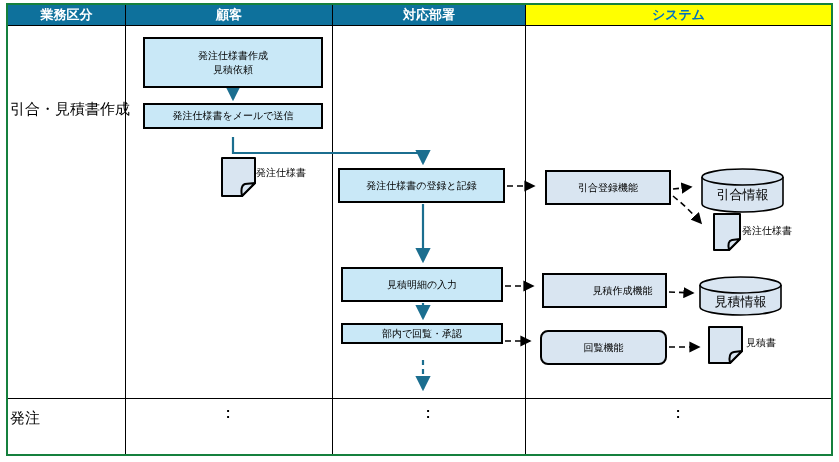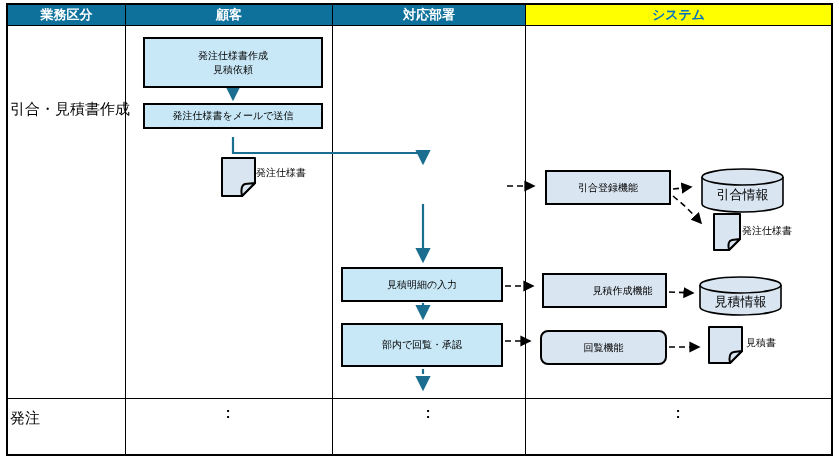--- a/index.html
+++ b/index.html
@@ -2,21 +2,21 @@
 <html style="--header-teal: #0E719C; --header-yellow: #FFFF00; --system-header-text: #0070C0; --process-fill: #C9E8F7; --system-fill: #D9E5F1; --arrow-teal: #1B6E8F;"><head>
 <meta charset="utf-8">
 <style>
   html,body{margin:0;padding:0;background:#fff;}
   .canvas{
     position:relative;width:839px;height:462px;background:#fff;overflow:hidden;
     font-family:"Liberation Sans","DejaVu Sans",sans-serif;color:#000;
   }
   .frame{
     position:absolute;left:6px;top:3px;width:827px;height:453px;
-    border:2px solid #000000;box-sizing:border-box;z-index:1;
+    border:2px solid #15803d;box-sizing:border-box;z-index:1;
   }
   .vline{position:absolute;top:0;bottom:0;width:1px;background:#000;}
   .hline{position:absolute;left:0;right:0;height:1px;background:#000;}
   .hcell{
     position:absolute;top:0;height:20px;display:flex;align-items:center;justify-content:center;
     font-weight:bold;font-size:13px;color:#fff;box-sizing:border-box;
   }
   .hcell.teal{background:var(--header-teal,#0E719C);}
   .hcell.yellow{background:var(--header-yellow,#FFFF00);color:var(--system-header-text,#0070C0);}
   .rowlbl{position:absolute;font-size:15px;z-index:10;white-space:nowrap;}
@@ -107,22 +107,23 @@
     </g>
   </svg>
 
   <div class="pbox" style="left:143px;top:37px;width:180px;height:51px;flex-direction:column;">
     <span>発注仕様書作成</span>
     <span>見積依頼</span>
   </div>
   <div class="pbox" style="left:143px;top:103px;width:180px;height:26px;">発注仕様書をメールで送信</div>
   <div class="lbl" style="left:256px;top:166px;">発注仕様書</div>
 
+  <div class="pbox" style="left:338px;top:168px;width:167px;height:35px;">発注仕様書の登録と記録</div>
   <div class="pbox" style="left:341px;top:267px;width:162px;height:35px;">見積明細の入力</div>
-  <div class="pbox" style="left:341px;top:323px;width:162px;height:44px;">部内で回覧・承認</div>
+  <div class="pbox" style="left:341px;top:323px;width:162px;height:21px;">部内で回覧・承認</div>
 
   <div class="sbox" style="left:545px;top:170px;width:126px;height:35px;">引合登録機能</div>
   <div class="sbox" style="left:542px;top:273px;width:125px;height:35px;padding-left:36px;">見積作成機能</div>
   <div class="sbox" style="left:540px;top:330px;width:127px;height:35px;border-radius:8px;">回覧機能</div>
 
   <div class="dblbl" style="left:702px;top:186px;width:81px;">引合情報</div>
   <div class="lbl" style="left:742px;top:224px;">発注仕様書</div>
   <div class="dblbl" style="left:700px;top:293px;width:81px;">見積情報</div>
   <div class="lbl" style="left:746px;top:336px;">見積書</div>
 

